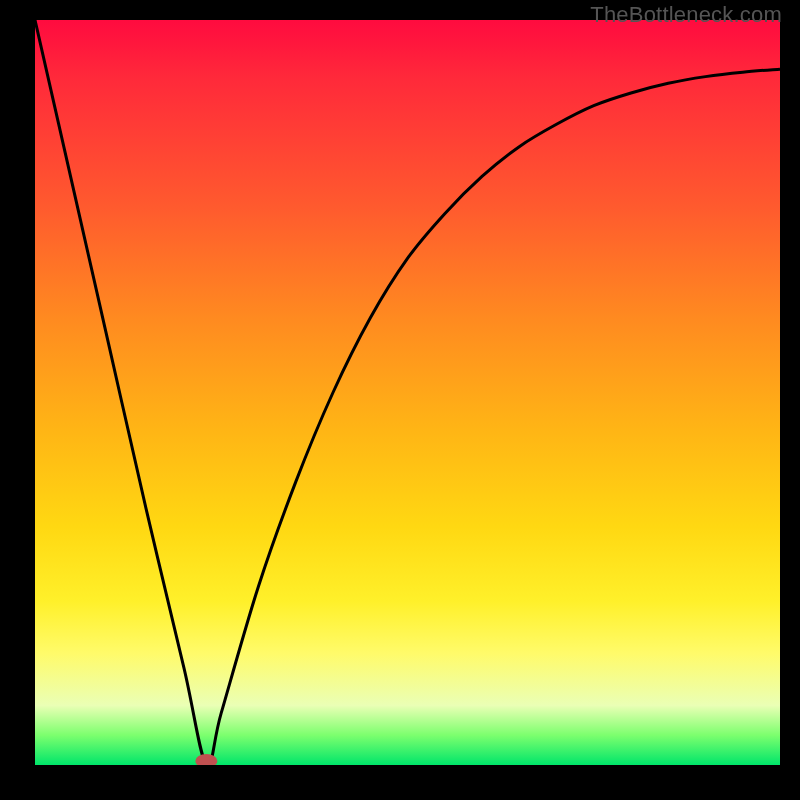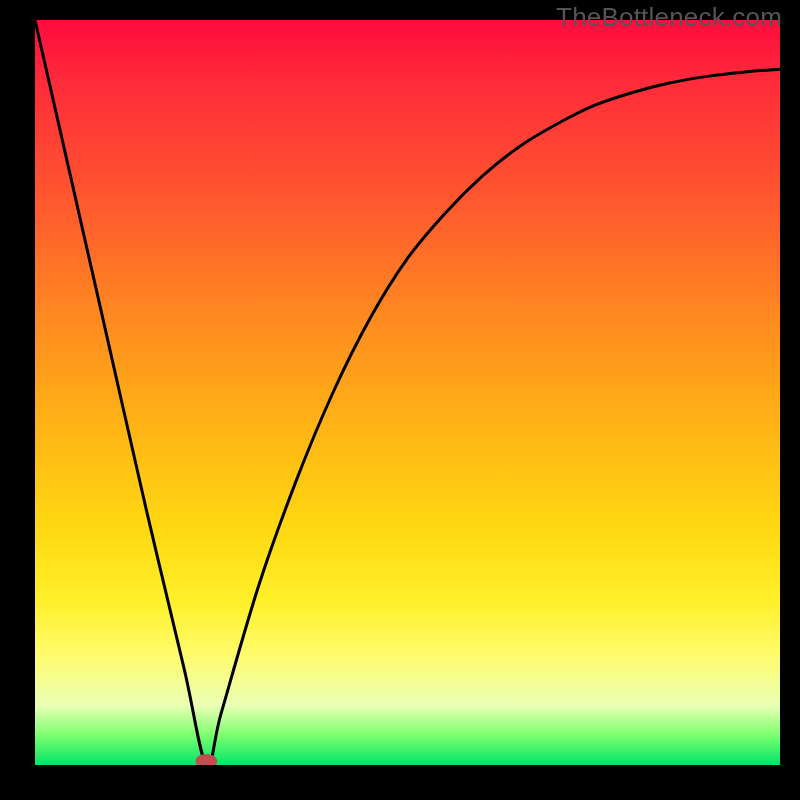--- a/index.html
+++ b/index.html
@@ -44,21 +44,21 @@
     left: 0;
     top: 0;
     width: 745px;
     height: 745px;
   }
   .watermark {
     position: absolute;
     top: 2px;
     right: 18px;
     color: #555;
-    font-size: 26px;
+    font-size: 22px;
     letter-spacing: 0.2px;
     font-weight: 400;
   }
 </style>
 </head>
 <body>
 
 <div class="frame">
   <div class="plot">
     <svg class="curve" viewBox="0 0 745 745" preserveAspectRatio="none">

